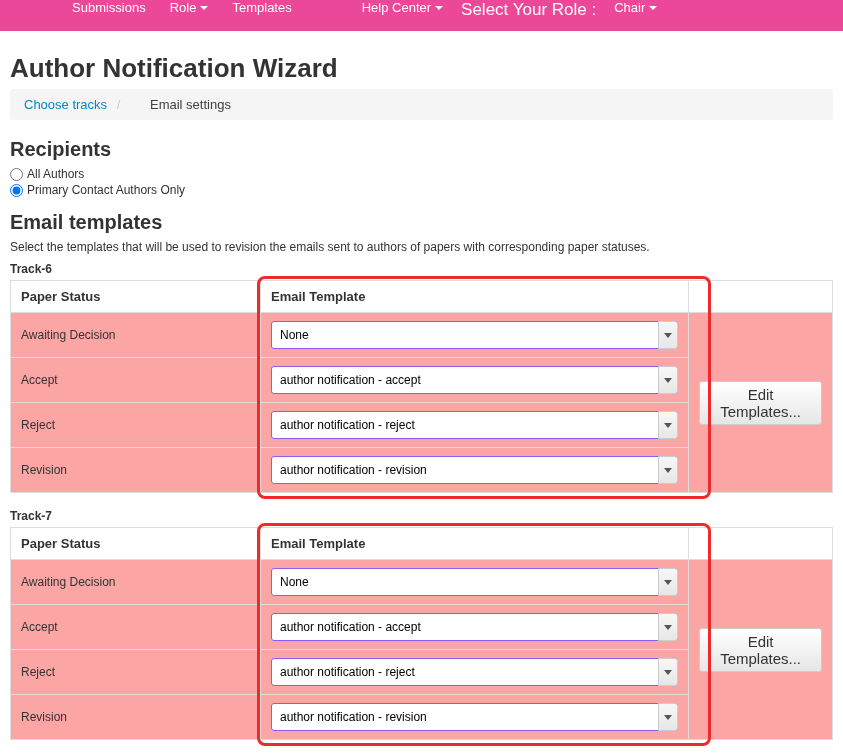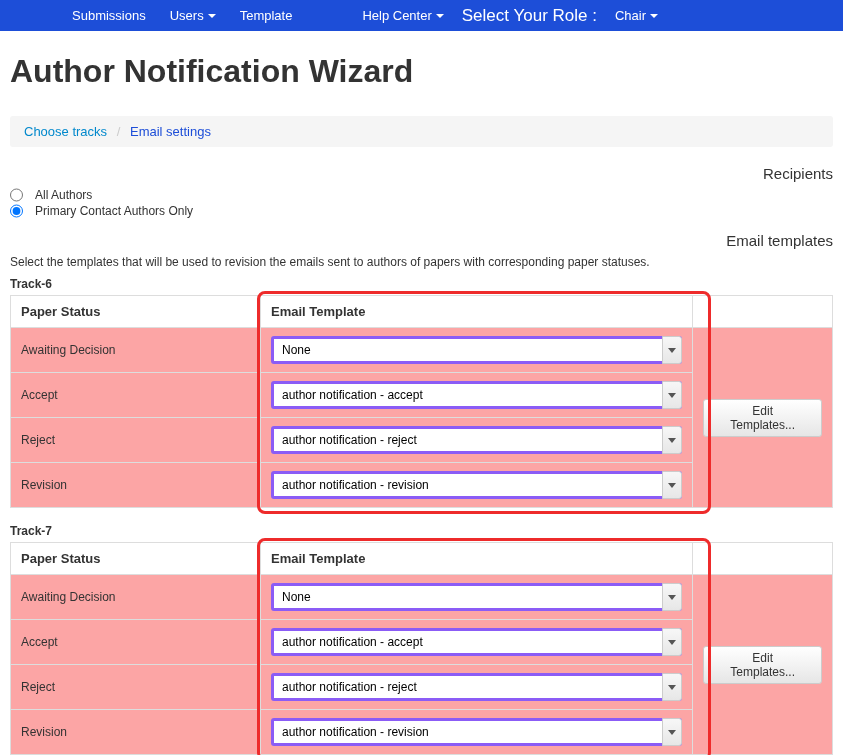--- a/index.html
+++ b/index.html
@@ -8,24 +8,24 @@
       padding: 0;
     }
     body {
       font-family: "Helvetica Neue", Helvetica, Arial, sans-serif;
       font-size: 13px;
       color: #333;
       background: #fff;
       width: 843px;
     }
     .navbar {
-      background: #1d4ed8;
+      background: #ec4899;
       height: 31px;
       display: flex;
-      align-items: center;
+      align-items: flex-start;
       padding: 0 10px;
       color: #fff;
     }
     .nav-item {
       color: #fff;
       padding: 0 12px;
       font-size: 13px;
       cursor: pointer;
       display: inline-flex;
       align-items: center;
@@ -42,58 +42,59 @@
     }
     .role-label {
       color: #fff;
       font-size: 17px;
       padding: 0 6px;
     }
     .container {
       padding: 10px;
     }
     h1.page-title {
-      font-size: 32px;
+      font-size: 26px;
       font-weight: bold;
-      margin: 12px 0 26px 0;
+      margin: 12px 0 5px 0;
     }
     .breadcrumb {
       background: #f5f5f5;
       padding: 8px 14px;
       border-radius: 3px;
       font-size: 13px;
       margin-bottom: 18px;
     }
     .breadcrumb .crumb {
       color: #0088cc;
     }
     .breadcrumb .sep {
       color: #ccc;
       padding: 0 6px;
     }
     .breadcrumb .current {
-      color: #1d4ed8;
+      color: #404040;
+      margin-left: 20px;
     }
     h3.section-head {
-      font-size: 15px;
-      font-weight: normal;
+      font-size: 20px;
+      font-weight: bold;
       margin-bottom: 6px;
-      text-align: right;
     }
     p.section-desc {
       font-size: 12px;
       margin-bottom: 8px;
     }
     .radio-group {
       margin-bottom: 14px;
     }
     .radio-line {
       font-size: 12px;
       display: flex;
-      gap: 12px;
+      align-items: center;
+      gap: 4px;
       margin-bottom: 2px;
     }
     .radio-line input {
       margin: 0;
     }
     .track-label {
       font-size: 12px;
       font-weight: bold;
       margin-top: 0;
       margin-bottom: 4px;
@@ -128,21 +129,21 @@
     .col-action {
       width: 128px;
     }
     .select-wrap {
       position: relative;
       width: 100%;
     }
     select.template-select {
       width: 100%;
       height: 28px;
-      border: 3px solid #8b5cf6;
+      border: 1px solid #8b5cf6;
       border-radius: 3px;
       background: #fff;
       padding: 0 8px;
       font-size: 12px;
       appearance: none;
       -webkit-appearance: none;
     }
     .select-arrow {
       position: absolute;
       right: 0;
@@ -164,46 +165,46 @@
     .select-arrow::after {
       content: "";
       width: 0;
       height: 0;
       border-left: 4px solid transparent;
       border-right: 4px solid transparent;
       border-top: 5px solid #555;
     }
     .btn-edit {
       display: inline-block;
-      padding: 4px 26px;
-      font-size: 12px;
+      padding: 4px 20px;
+      font-size: 15px;
       border: 1px solid #ccc;
       background: linear-gradient(#fff, #e6e6e6);
       border-radius: 3px;
       cursor: pointer;
       color: #333;
     }
     .highlight-box {
       position: absolute;
       border: 3px solid #ee2b2b;
       border-radius: 8px;
       pointer-events: none;
     }
   </style>
 </head>
 <body>
 
 <div class="navbar">
   <div style="width:50px;"></div>
   <span class="nav-item">Submissions</span>
   <span class="nav-item">
-    <span>Users</span>
+    <span>Role</span>
     <span class="caret"></span>
   </span>
-  <span class="nav-item">Template</span>
+  <span class="nav-item">Templates</span>
   <span style="width:46px;"></span>
   <span class="nav-item">
     <span>Help Center</span>
       <span class="caret"></span>
   </span>
   <span class="role-label">Select Your Role :</span>
   <span class="nav-item">
     <span>Chair</span>
     <span class="caret"></span>
   </span>

